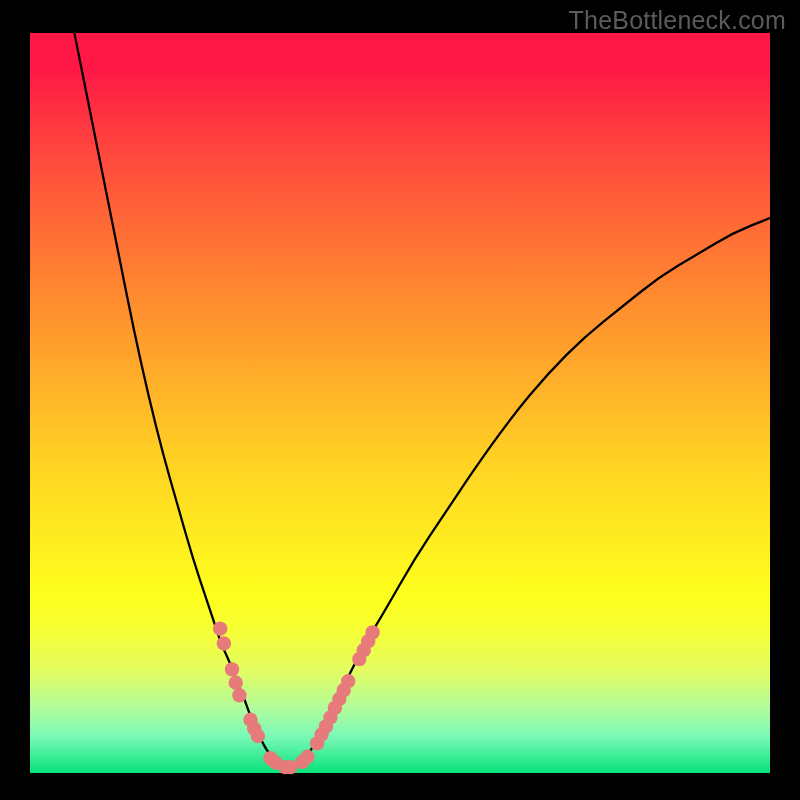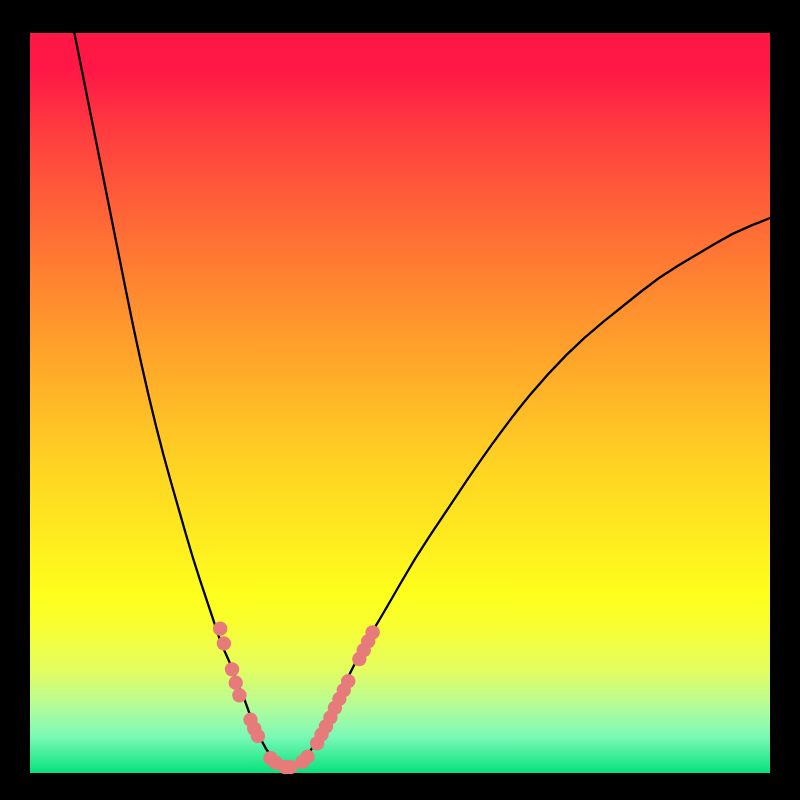--- a/index.html
+++ b/index.html
@@ -59,20 +59,21 @@
     top: 0;
     width: 740px;
     height: 740px;
     overflow: visible;
   }
 </style>
 </head>
 <body>
 
 <div class="frame">
+  <div class="watermark">TheBottleneck.com</div>
   <div class="plot-area">
     <svg class="curves" viewBox="0 0 740 740" preserveAspectRatio="none">
       <path id="curve-path" fill="none" stroke-linecap="round" stroke-linejoin="round" d="M 44.4 0 Q 59.2 74 66.6 111 Q 74 148 81.4 185 Q 88.8 222 96.2 259 Q 103.60000000000001 296 111 329.29999999999995 Q 118.4 362.59999999999997 125.8 392.2 Q 133.2 421.8 140.6 447.70000000000005 Q 148 473.6 155.4 499.5 Q 162.8 525.4 170.2 547.5999999999999 Q 177.6 569.8 181.3 580.9 Q 185 592 188.7 603.1 Q 192.4 614.2 196.10000000000002 621.6 Q 199.8 629 203.5 640.1 Q 207.20000000000002 651.2 210.9 658.6 Q 214.6 666 218.3 677.1 Q 222 688.2 225.7 695.6 Q 229.4 703 233.10000000000002 710.4 Q 236.8 717.8 240.5 721.5 Q 244.20000000000002 725.2 247.90000000000003 728.9000000000001 Q 251.60000000000002 732.6 255.3 732.6 Q 259 732.6 262.7 732.6 Q 266.4 732.6 270.1 728.9000000000001 Q 273.8 725.2 277.5 721.5 Q 281.2 717.8 288.6 703 Q 296 688.2 303.4 673.4000000000001 Q 310.8 658.6 321.9 636.4000000000001 Q 333 614.2 344.1 595.7 Q 355.2 577.2 370 551.3 Q 384.8 525.4 399.6 503.2 Q 414.40000000000003 481 429.20000000000005 458.8 Q 444 436.6 462.5 410.70000000000005 Q 481 384.8 499.5 362.6 Q 518 340.4 536.5 321.9 Q 555 303.40000000000003 573.5 288.6 Q 592 273.8 610.5 259 Q 629 244.2 647.5 233.1 Q 666 222 684.5 210.90000000000003 Q 703 199.80000000000007 721.5 192.40000000000003 T 740 185" stroke="#000000" stroke-width="2.3"></path>
       <g id="marker-group">
           <circle cx="190.18" cy="595.7" r="7.2" fill="#e77a7a" stroke="#d86e6e" stroke-width="0"></circle>
           <circle cx="193.88" cy="610.5" r="7.2" fill="#e77a7a" stroke="#d86e6e" stroke-width="0"></circle>
           <circle cx="202.02" cy="636.4" r="7.2" fill="#e77a7a" stroke="#d86e6e" stroke-width="0"></circle>
           <circle cx="205.72000000000003" cy="649.72" r="7.2" fill="#e77a7a" stroke="#d86e6e" stroke-width="0"></circle>
           <circle cx="209.42000000000002" cy="662.3" r="7.2" fill="#e77a7a" stroke="#d86e6e" stroke-width="0"></circle>
           <circle cx="220.51999999999998" cy="686.72" r="7.2" fill="#e77a7a" stroke="#d86e6e" stroke-width="0"></circle>

